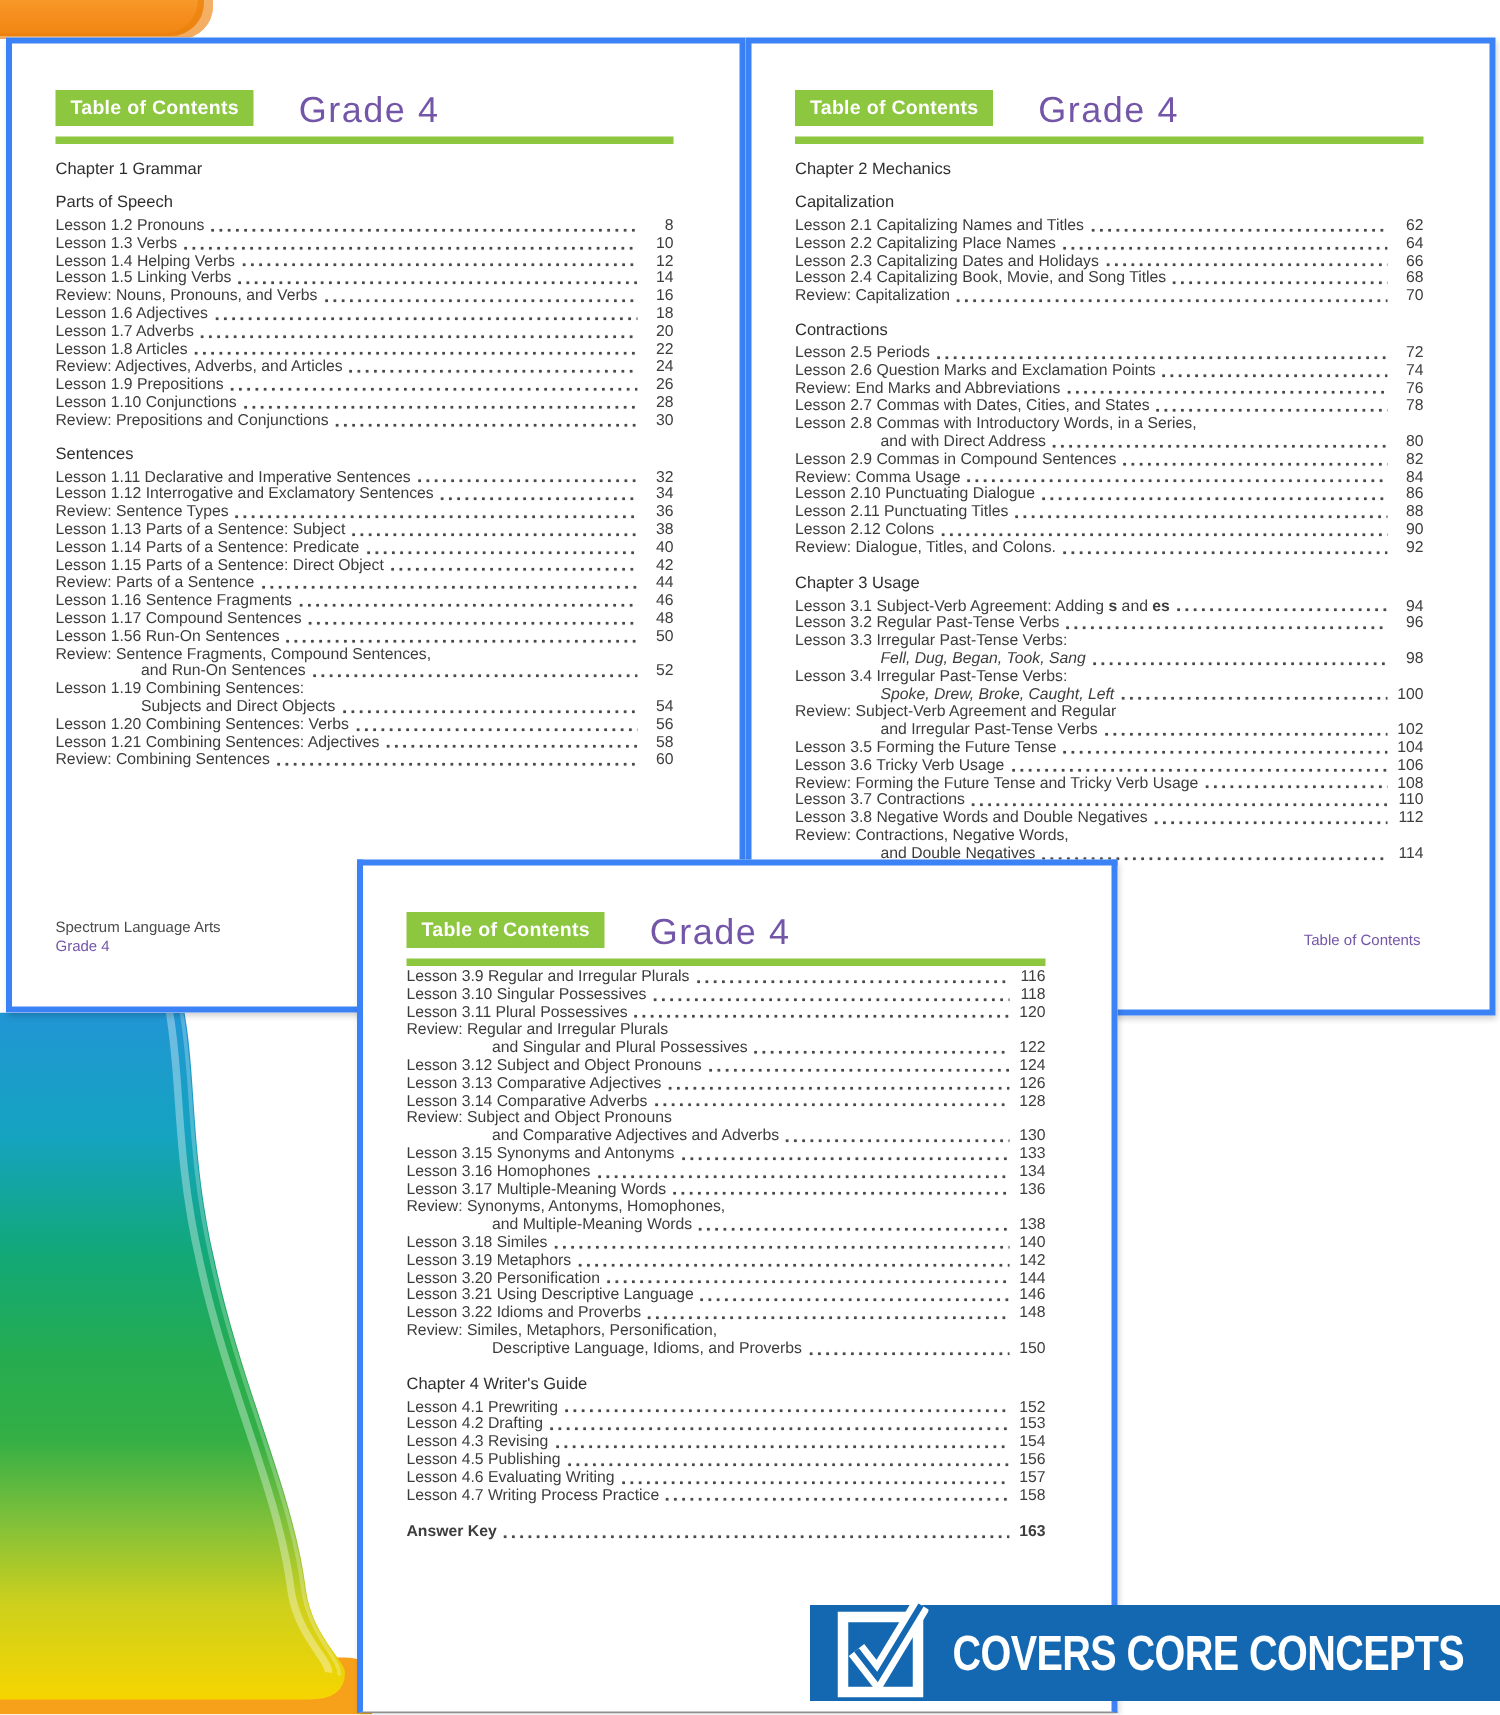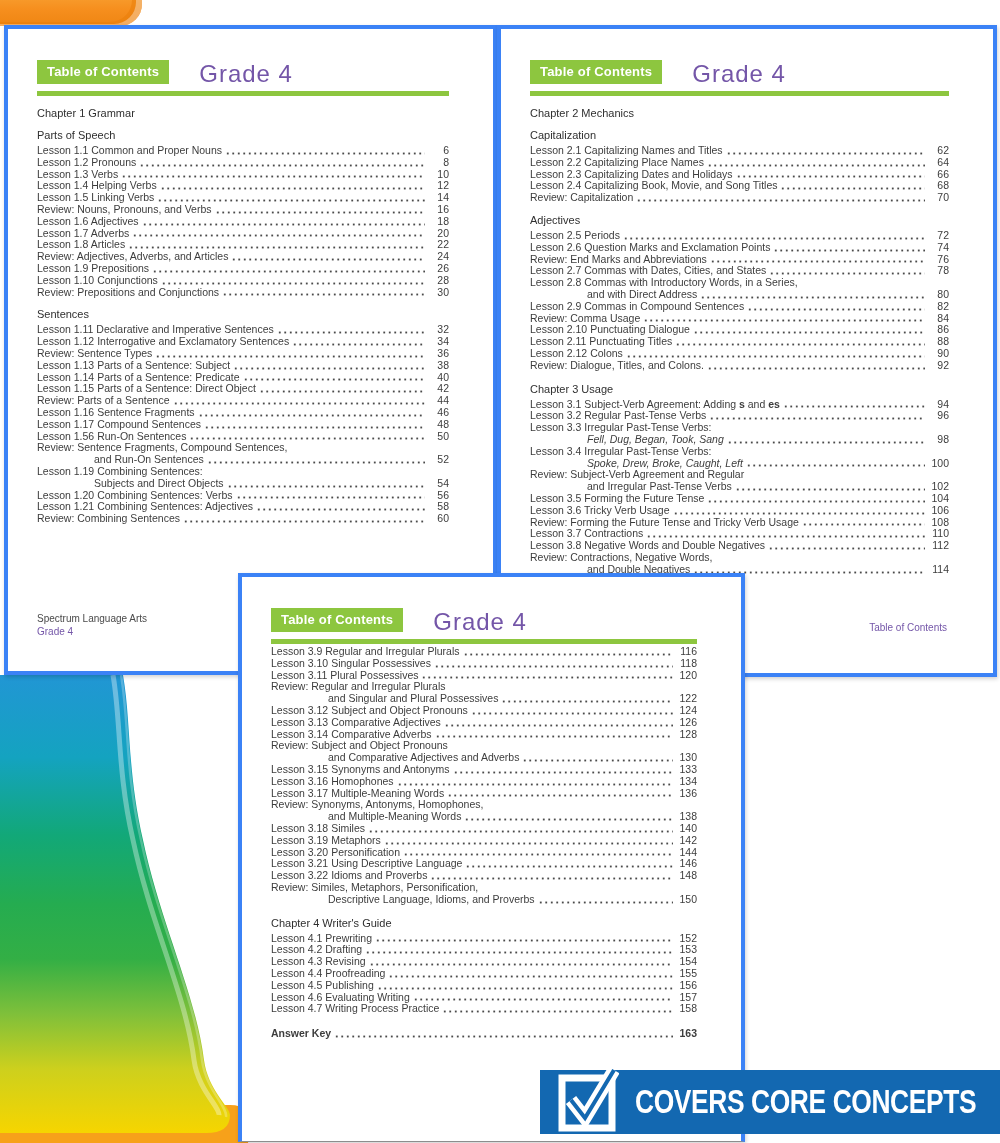--- a/index.html
+++ b/index.html
@@ -105,27 +105,20 @@
     <div class="toc-header">
       <span class="badge">Table of Contents</span>
       <span class="grade">Grade 4</span>
     </div>
     <div class="rule"></div>
     <div class="toc-body">
         <div class="toc-heading chapter">Chapter 1 Grammar</div>
         <div class="toc-heading section">Parts of Speech</div>
         <div class="toc-entry">
           <div class="toc-line">
-            <span class="toc-title"><span>Lesson 1.1 Common and Proper Nouns</span></span>
-            <span class="dots"></span>
-            <span class="pnum">6</span>
-          </div>
-        </div>
-        <div class="toc-entry">
-          <div class="toc-line">
             <span class="toc-title"><span>Lesson 1.2 Pronouns</span></span>
             <span class="dots"></span>
             <span class="pnum">8</span>
           </div>
         </div>
         <div class="toc-entry">
           <div class="toc-line">
             <span class="toc-title"><span>Lesson 1.3 Verbs</span></span>
             <span class="dots"></span>
             <span class="pnum">10</span>
@@ -359,21 +352,21 @@
             <span class="pnum">68</span>
           </div>
         </div>
         <div class="toc-entry">
           <div class="toc-line">
             <span class="toc-title"><span>Review: Capitalization</span></span>
             <span class="dots"></span>
             <span class="pnum">70</span>
           </div>
         </div>
-        <div class="toc-heading section">Adjectives</div>
+        <div class="toc-heading section">Contractions</div>
         <div class="toc-entry">
           <div class="toc-line">
             <span class="toc-title"><span>Lesson 2.5 Periods</span></span>
             <span class="dots"></span>
             <span class="pnum">72</span>
           </div>
         </div>
         <div class="toc-entry">
           <div class="toc-line">
             <span class="toc-title"><span>Lesson 2.6 Question Marks and Exclamation Points</span></span>
@@ -705,27 +698,20 @@
         </div>
         <div class="toc-entry">
           <div class="toc-line">
             <span class="toc-title"><span>Lesson 4.3 Revising</span></span>
             <span class="dots"></span>
             <span class="pnum">154</span>
           </div>
         </div>
         <div class="toc-entry">
           <div class="toc-line">
-            <span class="toc-title"><span>Lesson 4.4 Proofreading</span></span>
-            <span class="dots"></span>
-            <span class="pnum">155</span>
-          </div>
-        </div>
-        <div class="toc-entry">
-          <div class="toc-line">
             <span class="toc-title"><span>Lesson 4.5 Publishing</span></span>
             <span class="dots"></span>
             <span class="pnum">156</span>
           </div>
         </div>
         <div class="toc-entry">
           <div class="toc-line">
             <span class="toc-title"><span>Lesson 4.6 Evaluating Writing</span></span>
             <span class="dots"></span>
             <span class="pnum">157</span>

